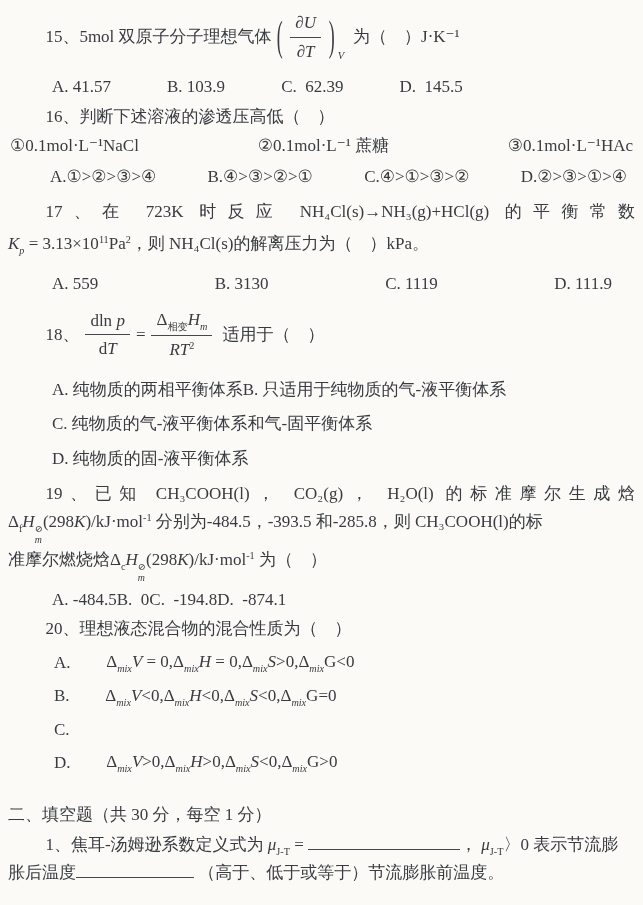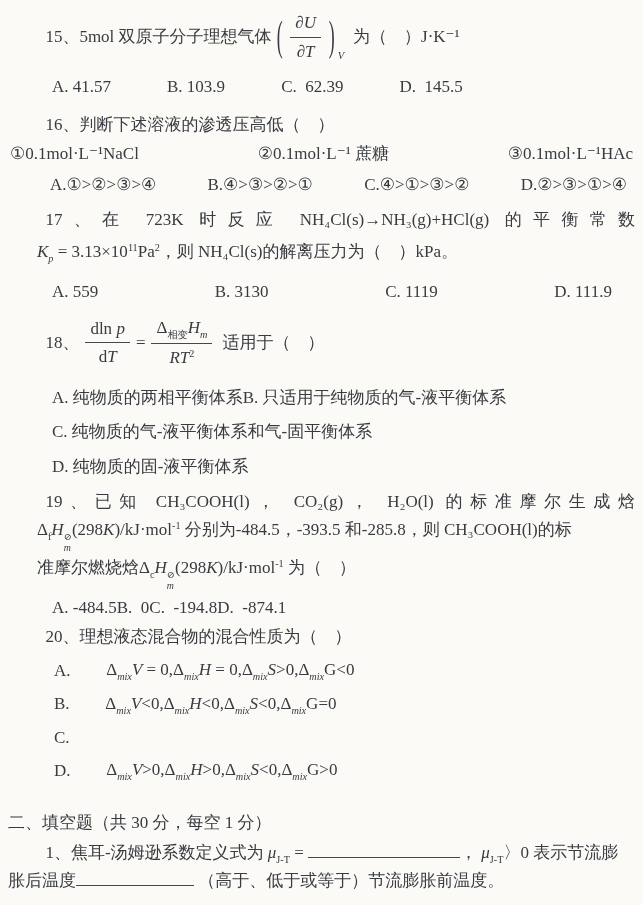--- a/index.html
+++ b/index.html
@@ -35,26 +35,26 @@
   .opts17{padding-left:44px;justify-content:space-between;max-width:560px;}
   .opts19{padding-left:44px;justify-content:flex-start;max-width:530px;}
   .optsAB{padding-left:44px;margin-top:12px;}
   .optline{padding-left:44px;margin-top:9px;}
   .items-row{display:flex;justify-content:space-between;padding:0 2px;margin-top:4px;}
   .opts16{display:flex;justify-content:space-between;padding-left:42px;padding-right:8px;margin-top:5px;}
   .q20row{display:flex;gap:2.1em;padding-left:46px;margin-top:7px;align-items:center;}
   .blank{display:inline-block;border-bottom:1.2px solid #44474c;height:1.05em;vertical-align:baseline;}
   .w150{width:152px;}
   .w118{width:118px;}
-  .mt12{margin-top:12px;}
+  .mt12{margin-top:4px;}
   .mt10{margin-top:10px;}
   .mt8{margin-top:8px;}
   .mt4{margin-top:4px;}
   .mt20{margin-top:20px;}
-  .line{margin-top:2px;margin-left:29px;}
+  .line{margin-top:2px;}
   .fformula{white-space:pre;}
 </style>
 </head>
 <body>
 
 <div class="page">
 
   <div>
     <div class="stem-row indent">
       <span>15、5mol 双原子分子理想气体</span>

